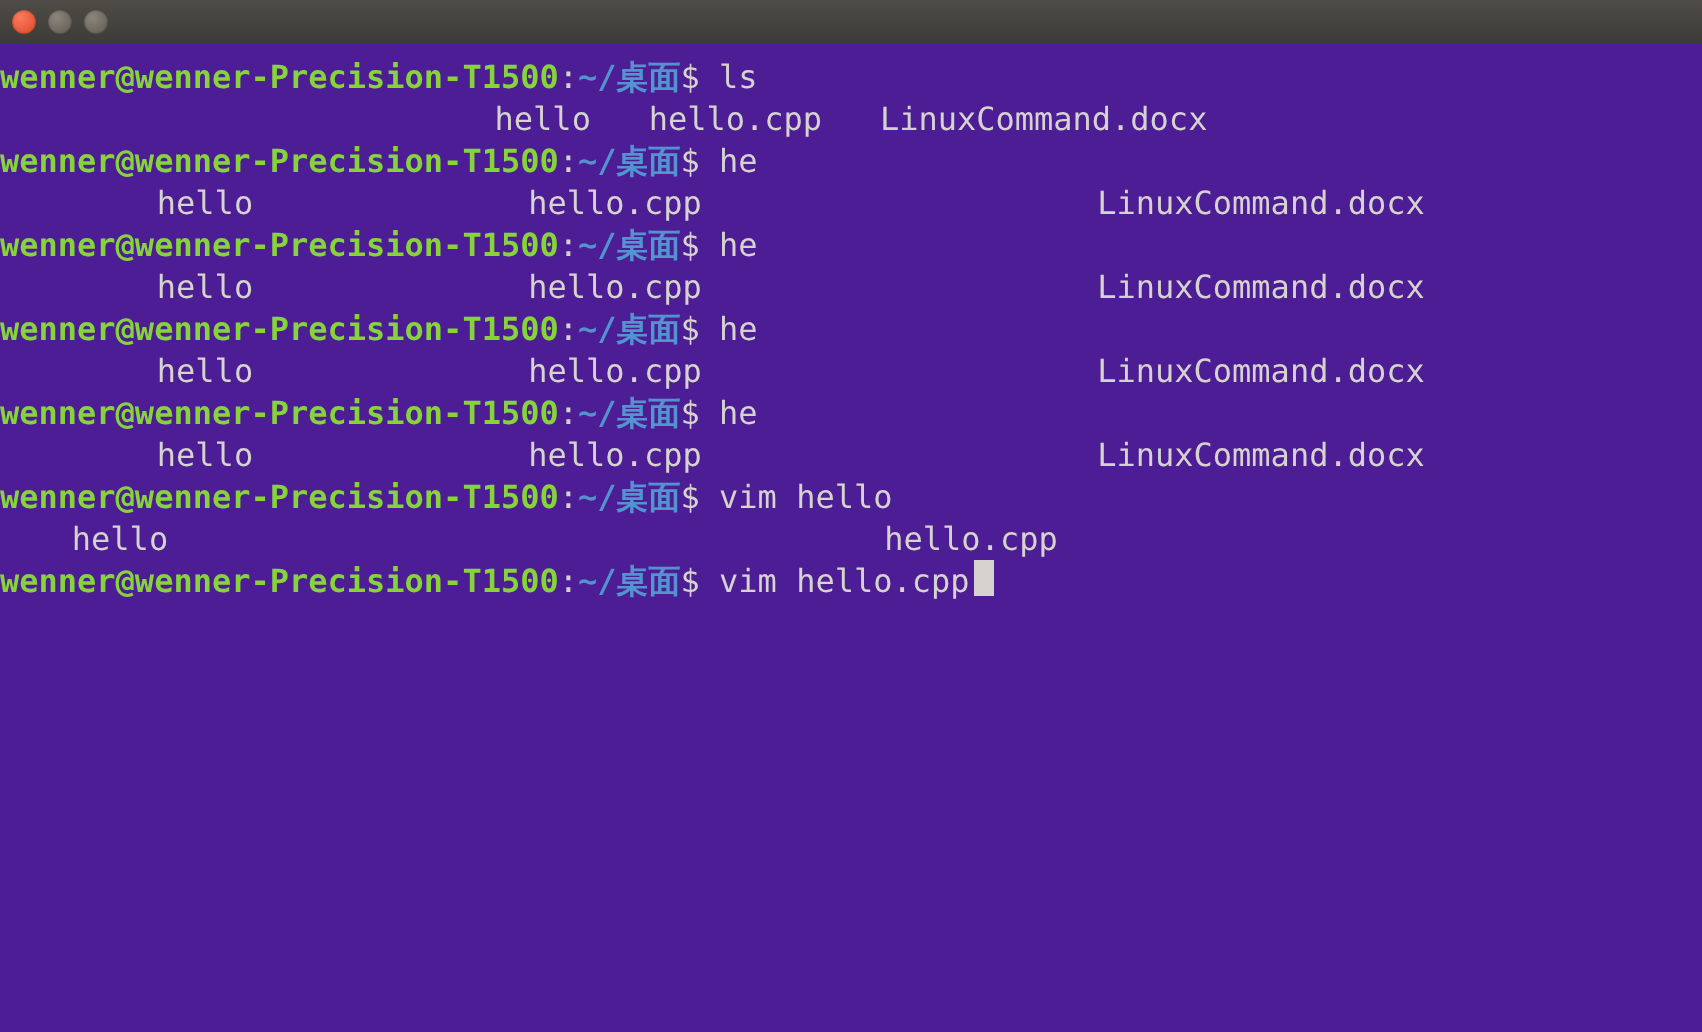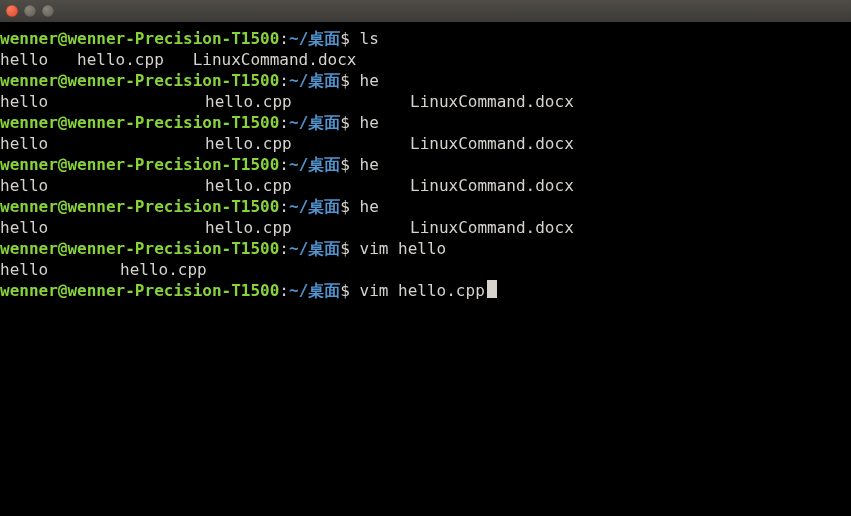--- a/index.html
+++ b/index.html
@@ -27,33 +27,33 @@
     box-shadow: inset 0 0 1px rgba(0,0,0,.6);
   }
   .win-close    { background: radial-gradient(circle at 35% 30%, #fa7a5a, #d9482b); }
   .win-minimize { background: radial-gradient(circle at 35% 30%, #8b857a, #5f5b53); }
   .win-zoom     { background: radial-gradient(circle at 35% 30%, #8b857a, #5f5b53); }
 
   
   .terminal {
     width: 100%;
     height: calc(516px - 22px);
-    background: #000000;
+    background: #4c1d95;
     color: #d6d3cf;
     padding: 6px 0 0 0;
     white-space: pre;
     letter-spacing: 0;
   }
   .line { display: block; padding: 0; }
   .user  { color: #87d33a; font-weight: bold; }
   .colon { color: #d6d3cf; }
   .path  { color: #5294cf; font-weight: bold; }
   .dollar{ color: #d6d3cf; }
   .cmd   { color: #d6d3cf; }
-  .out   { color: #d6d3cf; }
+  .out   { color: #d6d3cf; text-align: center; }
 
   
   .cols { display: grid; grid-template-columns: 205px 205px auto; }
   .cols2 { display: grid; grid-template-columns: 120px auto; }
 
   .cursor {
     display: inline-block;
     width: 10px; height: 18px;
     background: #d6d3cf;
     vertical-align: -2px;

